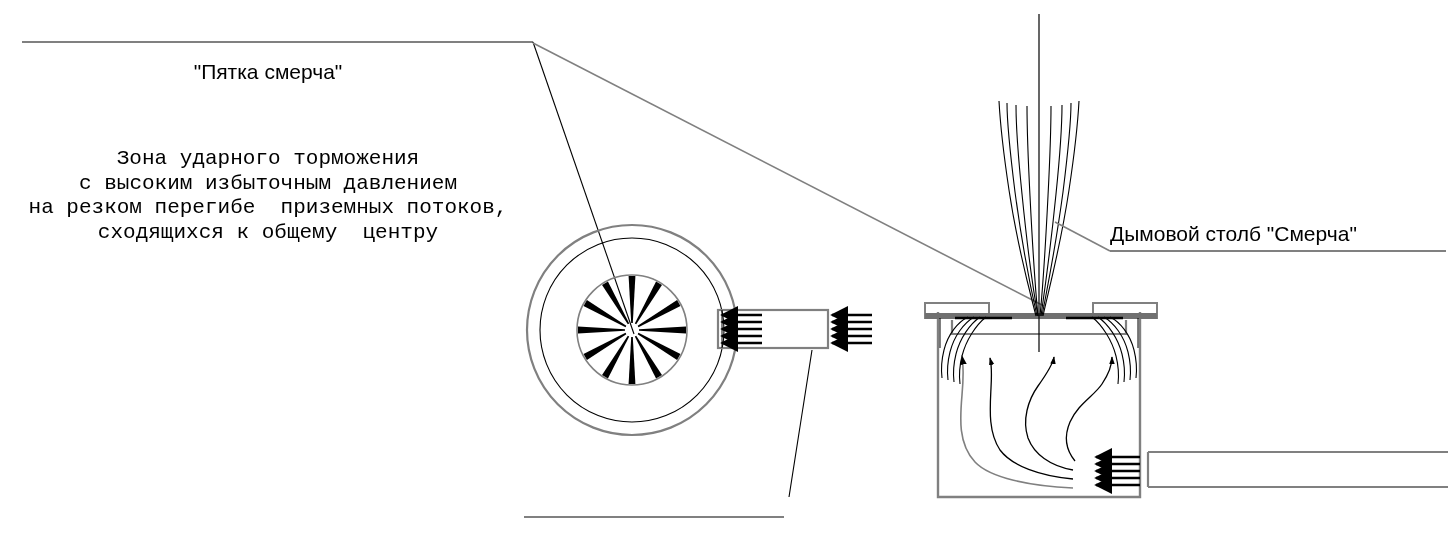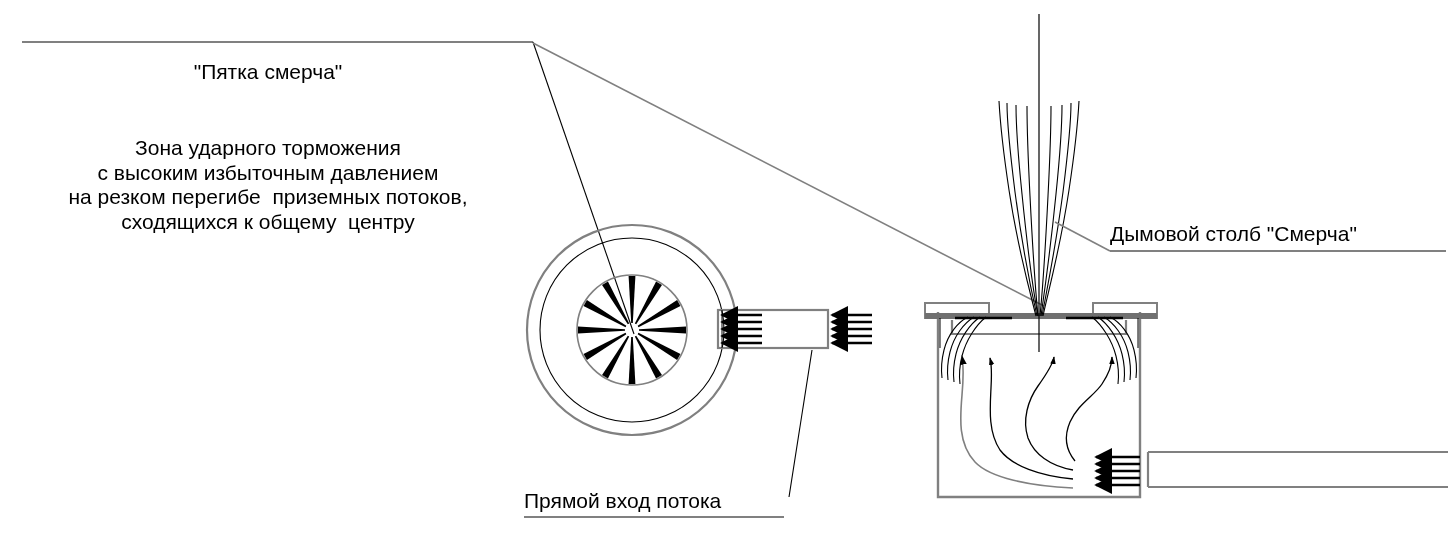--- a/index.html
+++ b/index.html
@@ -35,21 +35,22 @@
     top: 10px;
     width: 536px;
     text-align: center;
     font-size: 21px;
   }
   #caption-title {
     display: block;
   }
   #caption-body {
     display: block;
-    margin-top: 2px;
+    margin-top: 13px;
+    font-family: Liberation Mono, monospace;
   }
   #label-smoke {
     left: 1110px;
     top: 222px;
     font-size: 21px;
   }
   #label-inlet {
     left: 524px;
     top: 489px;
     font-size: 21px;
@@ -222,15 +223,14 @@
   <div class="lbl" id="caption-block">
     <span id="caption-title">"Пятка смерча"</span>
     <span id="caption-body">Зона ударного торможения
 с высоким избыточным давлением
 на резком перегибе  приземных потоков,
 сходящихся к общему  центру</span>
   </div>
 
   <div class="lbl" id="label-smoke">Дымовой столб "Смерча"</div>
 
-  <div class="lbl" id="label-inlet">Прямой вход потока</div>
 
 </div>
 
 </body></html>

